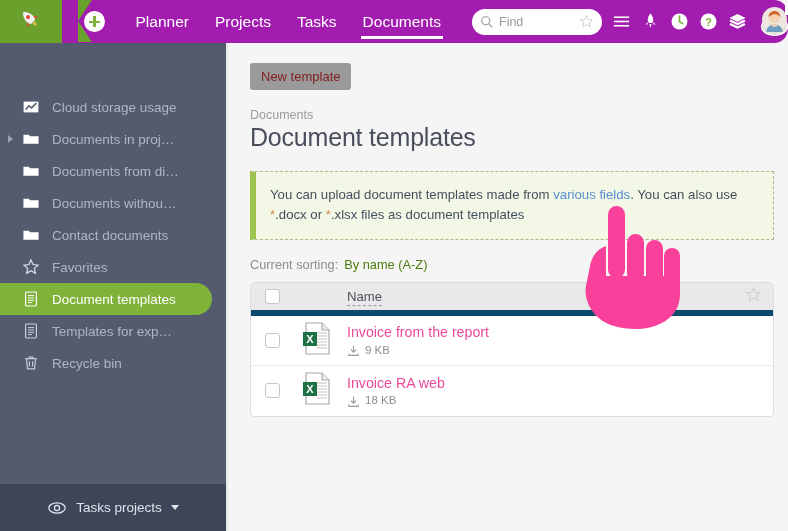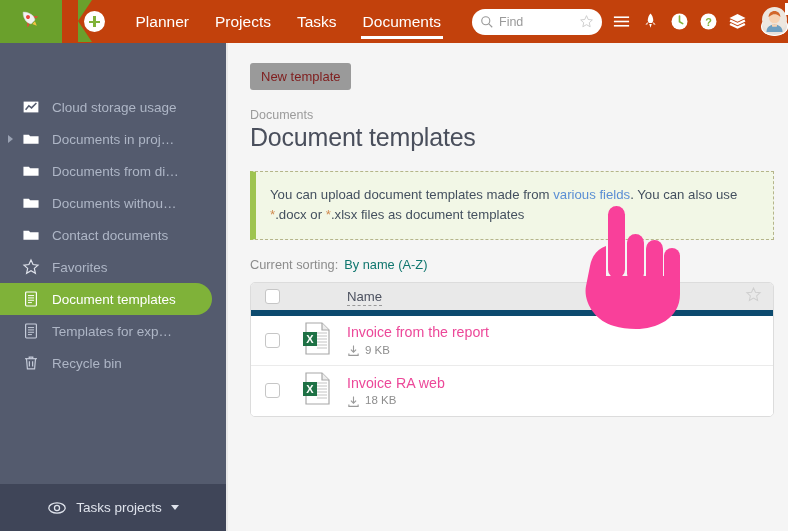--- a/index.html
+++ b/index.html
@@ -8,23 +8,24 @@
     font-family: "Liberation Sans", sans-serif;
     overflow: hidden;
     background: #f5f5f5;
   }
   .app { position: relative; width: 788px; height: 531px; }
 
   
   .topbar {
     position: absolute; top: 0; left: 0;
     width: 788px; height: 43px;
-    background: #c2410c;
+    background: #a21caf;
     display: flex; align-items: center;
     z-index: 20;
+    border-radius: 14px;
   }
   .logo-zone {
     position: relative; width: 78px; height: 43px;
     background: #6aa02c;
     display: flex; align-items: center; justify-content: center;
   }
   .logo-zone::after {
     content: ""; position: absolute; left: 78px; top: 0;
     width: 0; height: 0;
     border-top: 21.5px solid #6aa02c;
@@ -168,21 +169,21 @@
     color: #44505f; font-size: 13.2px; line-height: 1.55;
     position: relative;
   }
   .notice a { color: #5b8fd4; text-decoration: none; cursor: pointer; }
   .notice .aster { color: #d08a50; }
 
   .sorting {
     margin-top: 17px; font-size: 12.8px; color: #8c8c8c;
     display: flex; align-items: center; gap: 6px;
   }
-  .sorting .sval { color: #0f766e; cursor: pointer; }
+  .sorting .sval { color: #4d7c0f; cursor: pointer; }
 
   .table {
     margin-top: 10px; margin-right: 4px;
     background: #ffffff;
     border: 1px solid #dcdcdc;
     border-radius: 5px;
     overflow: hidden;
   }
   .t-head {
     height: 33px; background: #e9e9e9;

